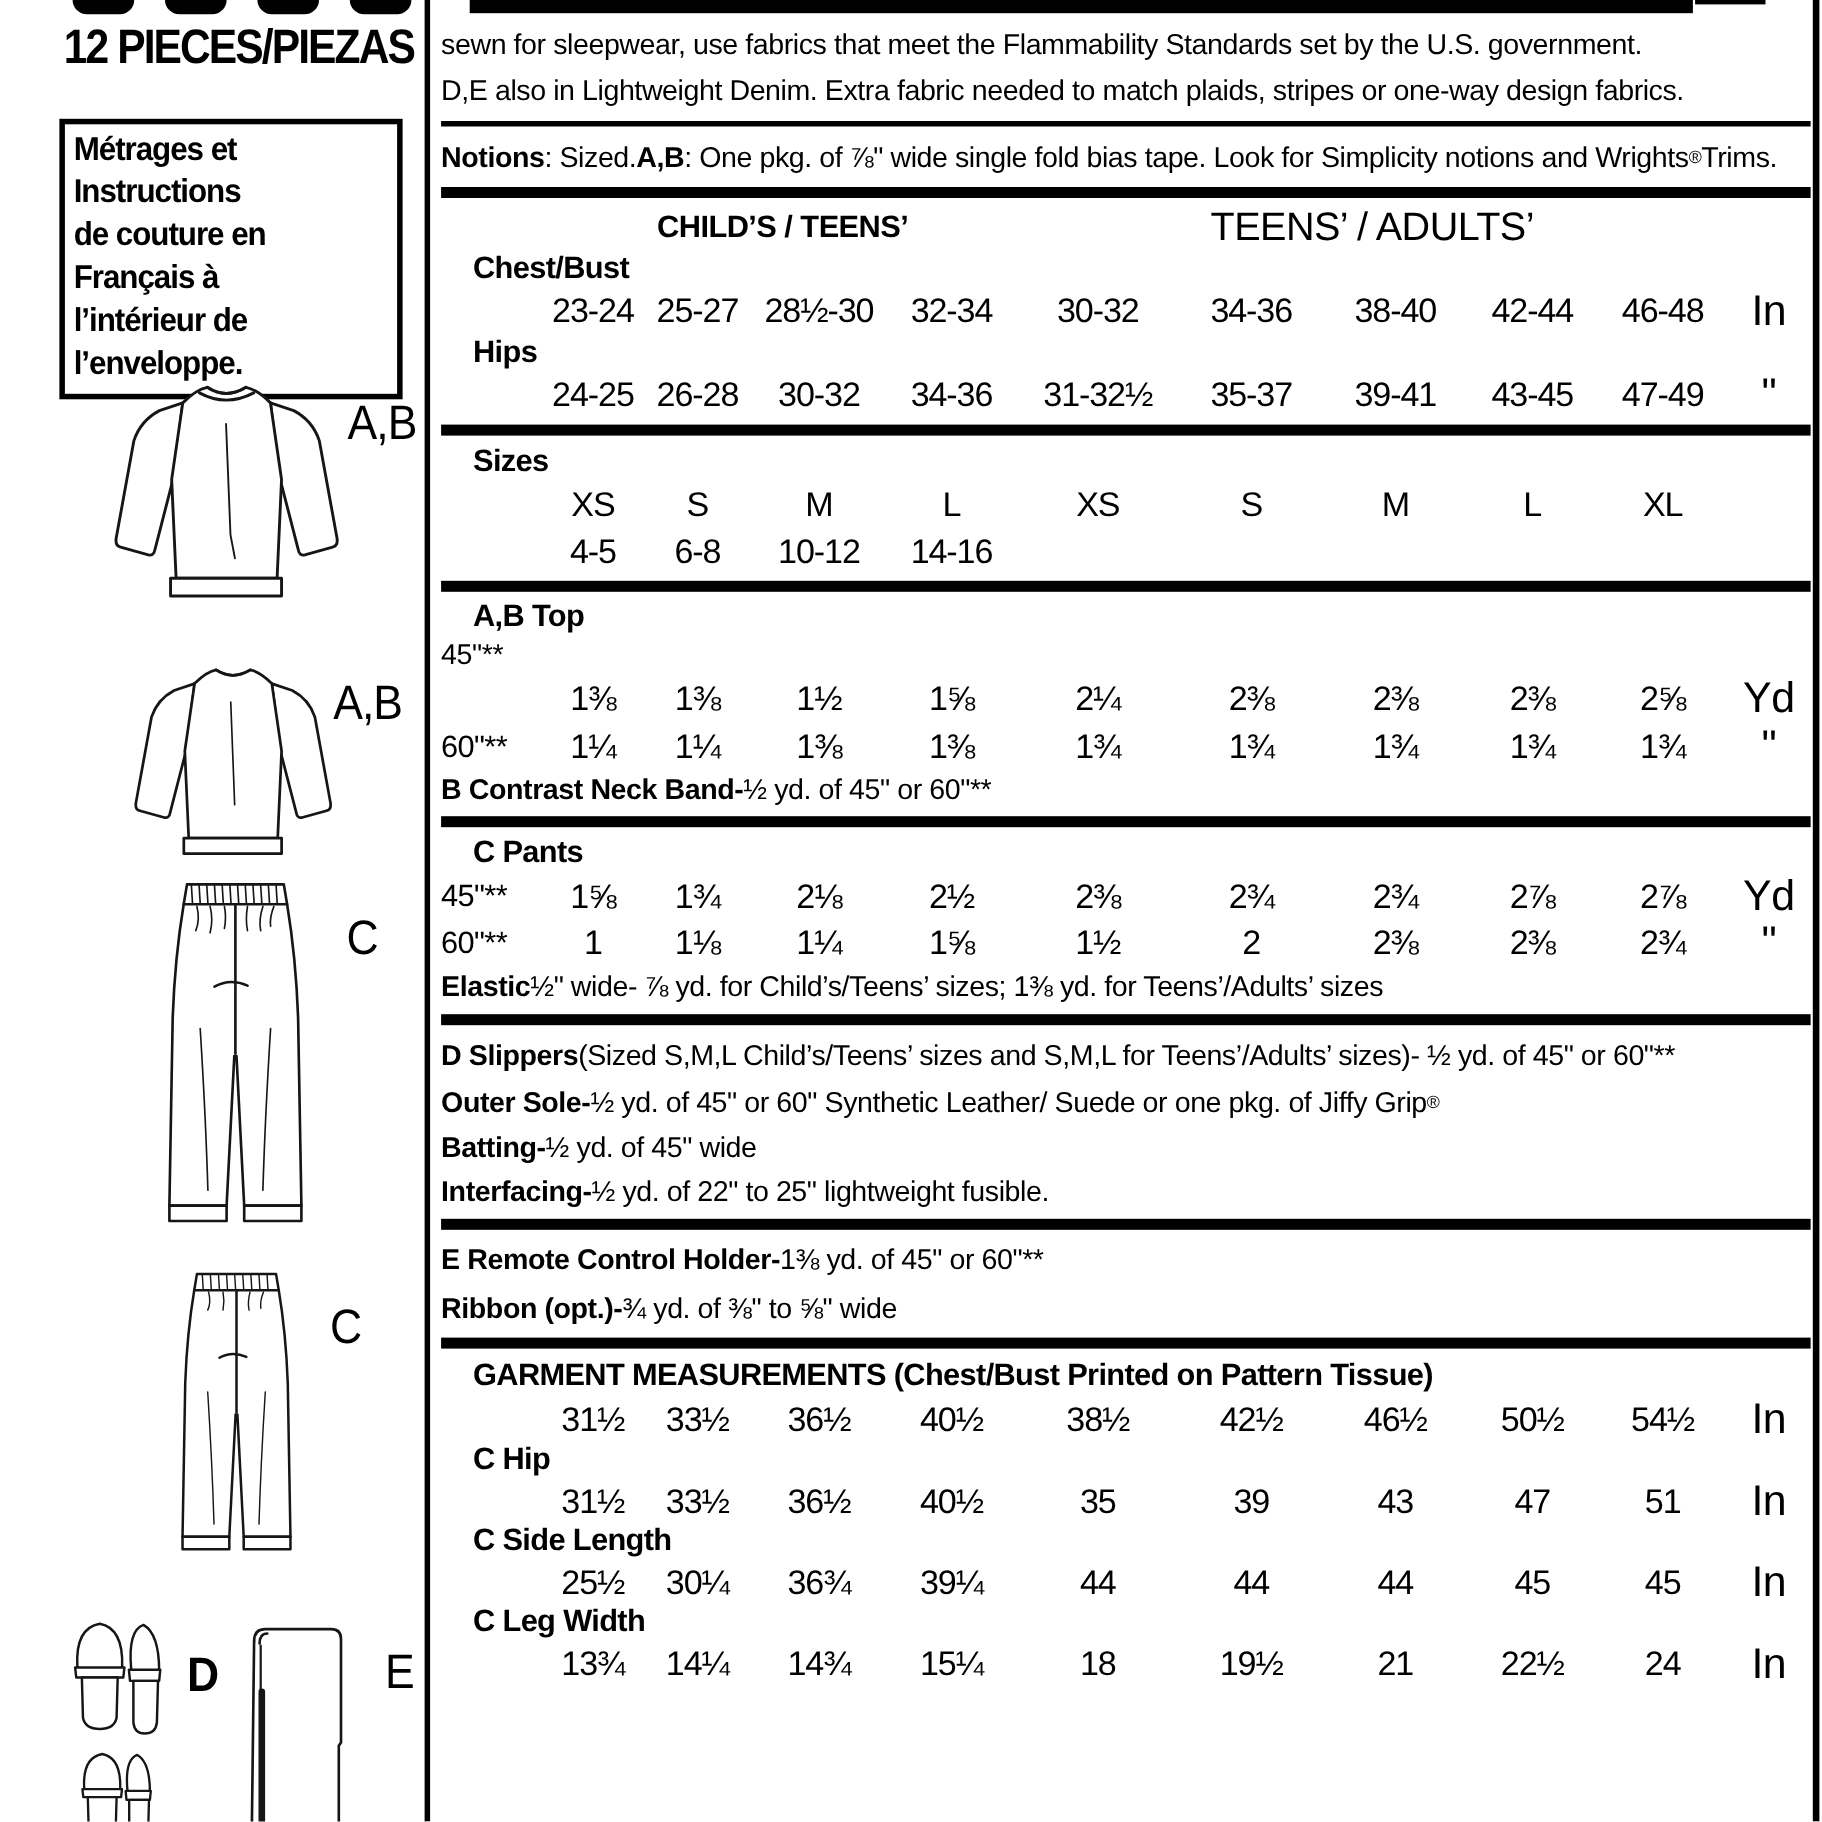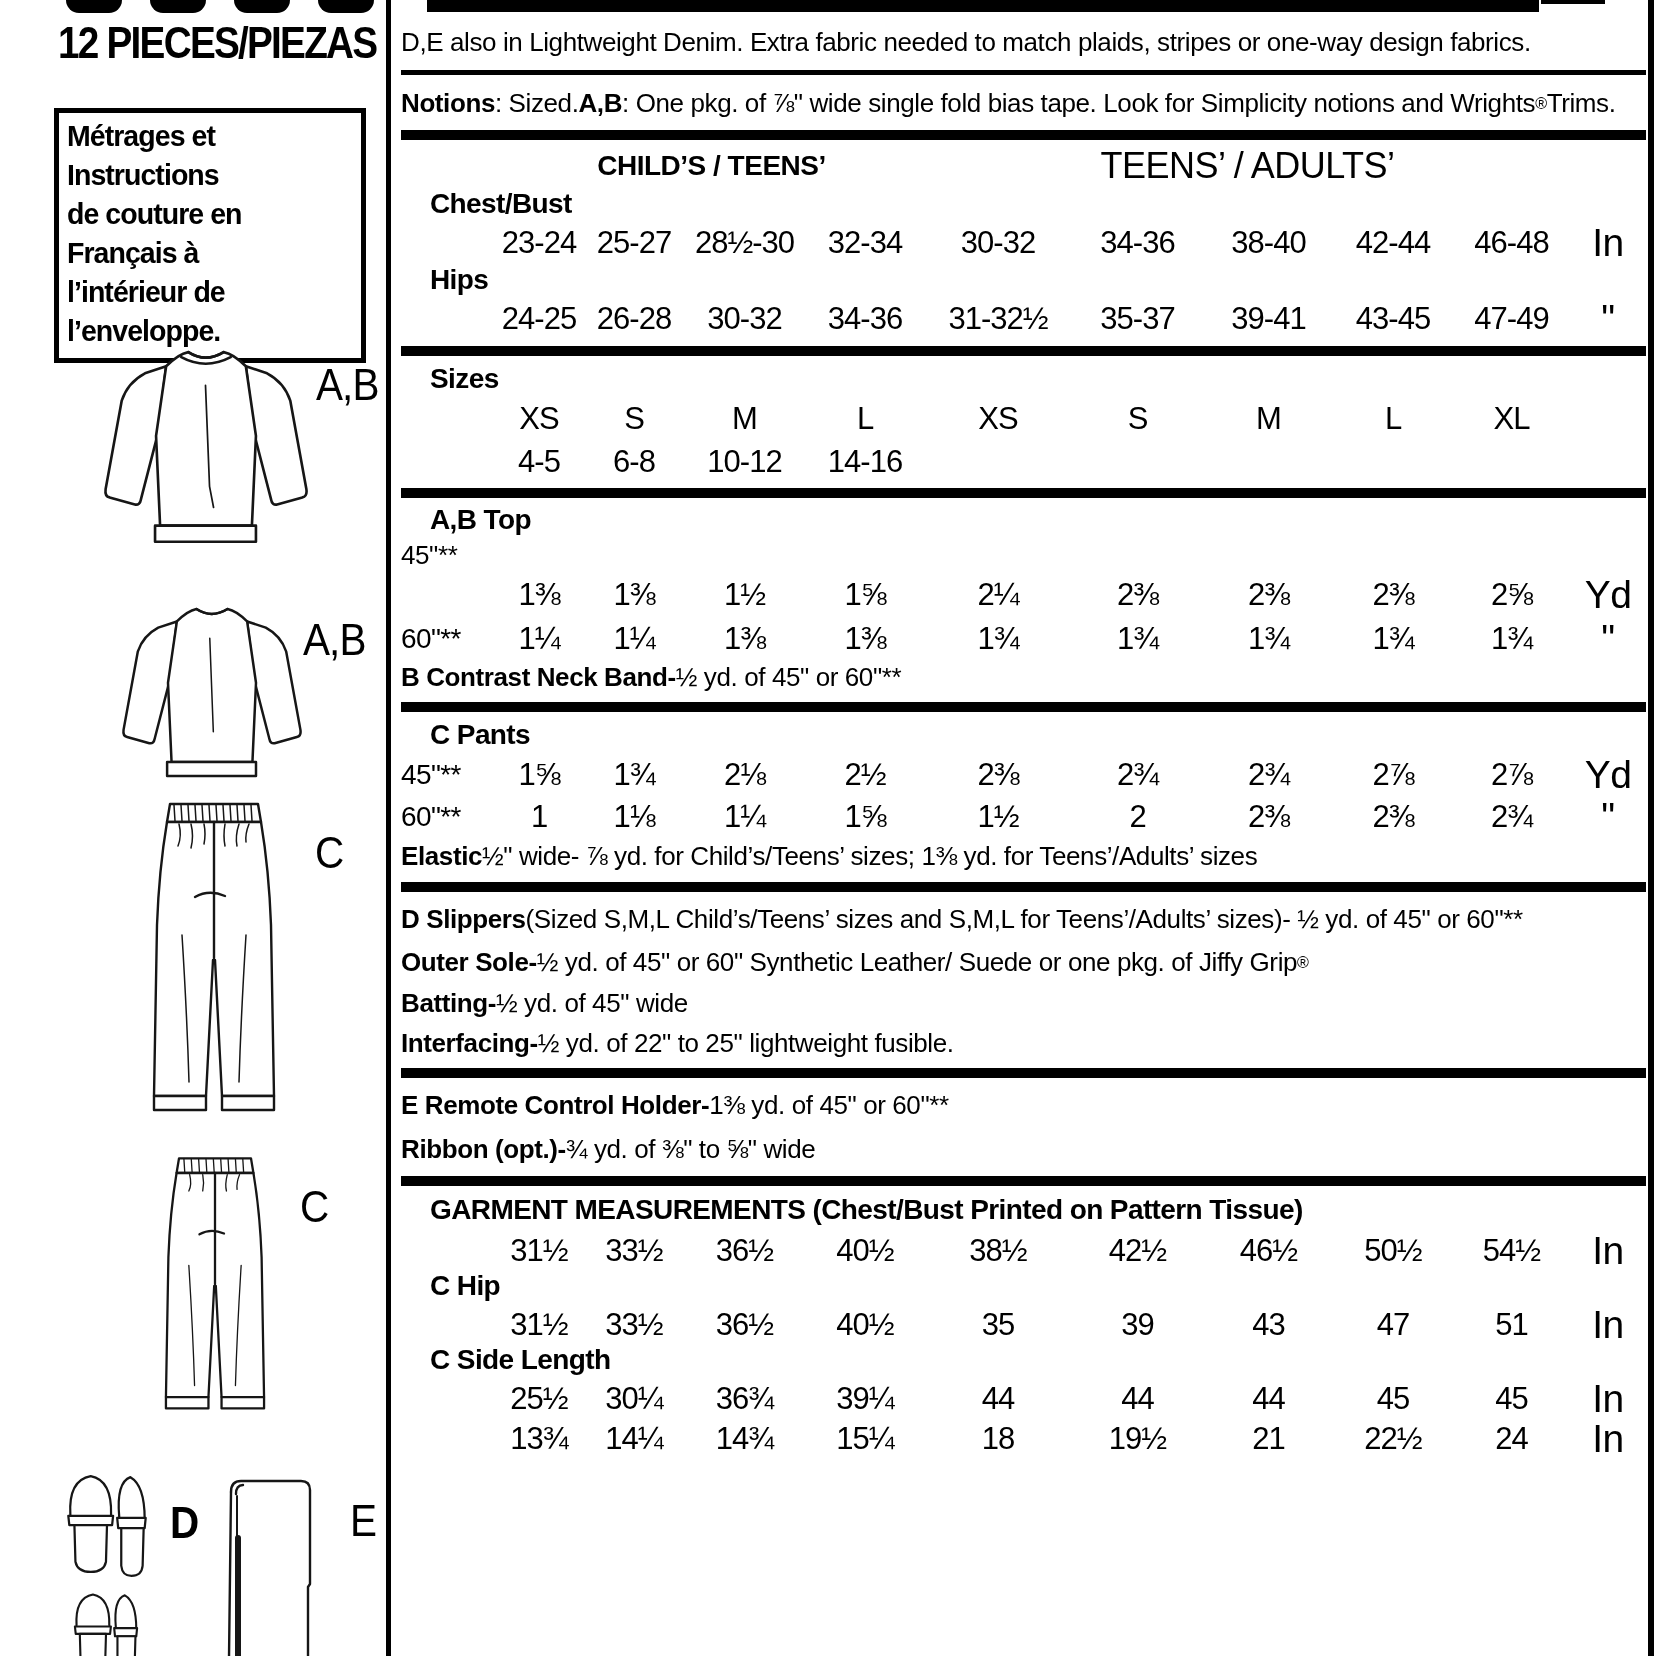--- a/index.html
+++ b/index.html
@@ -199,20 +199,21 @@
       </g>
     </svg>
   </div>
   <div class="ill-label" style="left:350px;top:1496px;">E</div>
 </div>
 
 <div class="content">
   <div class="topbar"></div>
   <div class="topbar-ext"></div>
 
+  <div class="r h40 t">sewn for sleepwear, use fabrics that meet the Flammability Standards set by the U.S. government.</div>
   <div class="r h44 t">D,E also in Lightweight Denim. Extra fabric needed to match plaids, stripes or one-way design fabrics.</div>
 
   <div class="rule-thin"></div>
 
   <div class="r h44 t">
     <span class="b">Notions</span>
       <span>: Sized. </span>
       <span class="b">A,B</span>
       <span>: One pkg. of ⅞" wide single fold bias tape. Look for Simplicity notions and Wrights</span>
       <span class="reg">®</span>
@@ -421,20 +422,21 @@
     <div class="num">36¾</div>
     <div class="num">39¼</div>
     <div class="num">44</div>
     <div class="num">44</div>
     <div class="num">44</div>
     <div class="num">45</div>
     <div class="num">45</div>
     <div class="unit">In</div>
   </div>
 
+  <div class="r h34 lbl">C Leg Width</div>
   <div class="grid h40">
     <div></div>
     <div class="num">13¾</div>
     <div class="num">14¼</div>
     <div class="num">14¾</div>
     <div class="num">15¼</div>
     <div class="num">18</div>
     <div class="num">19½</div>
     <div class="num">21</div>
     <div class="num">22½</div>

